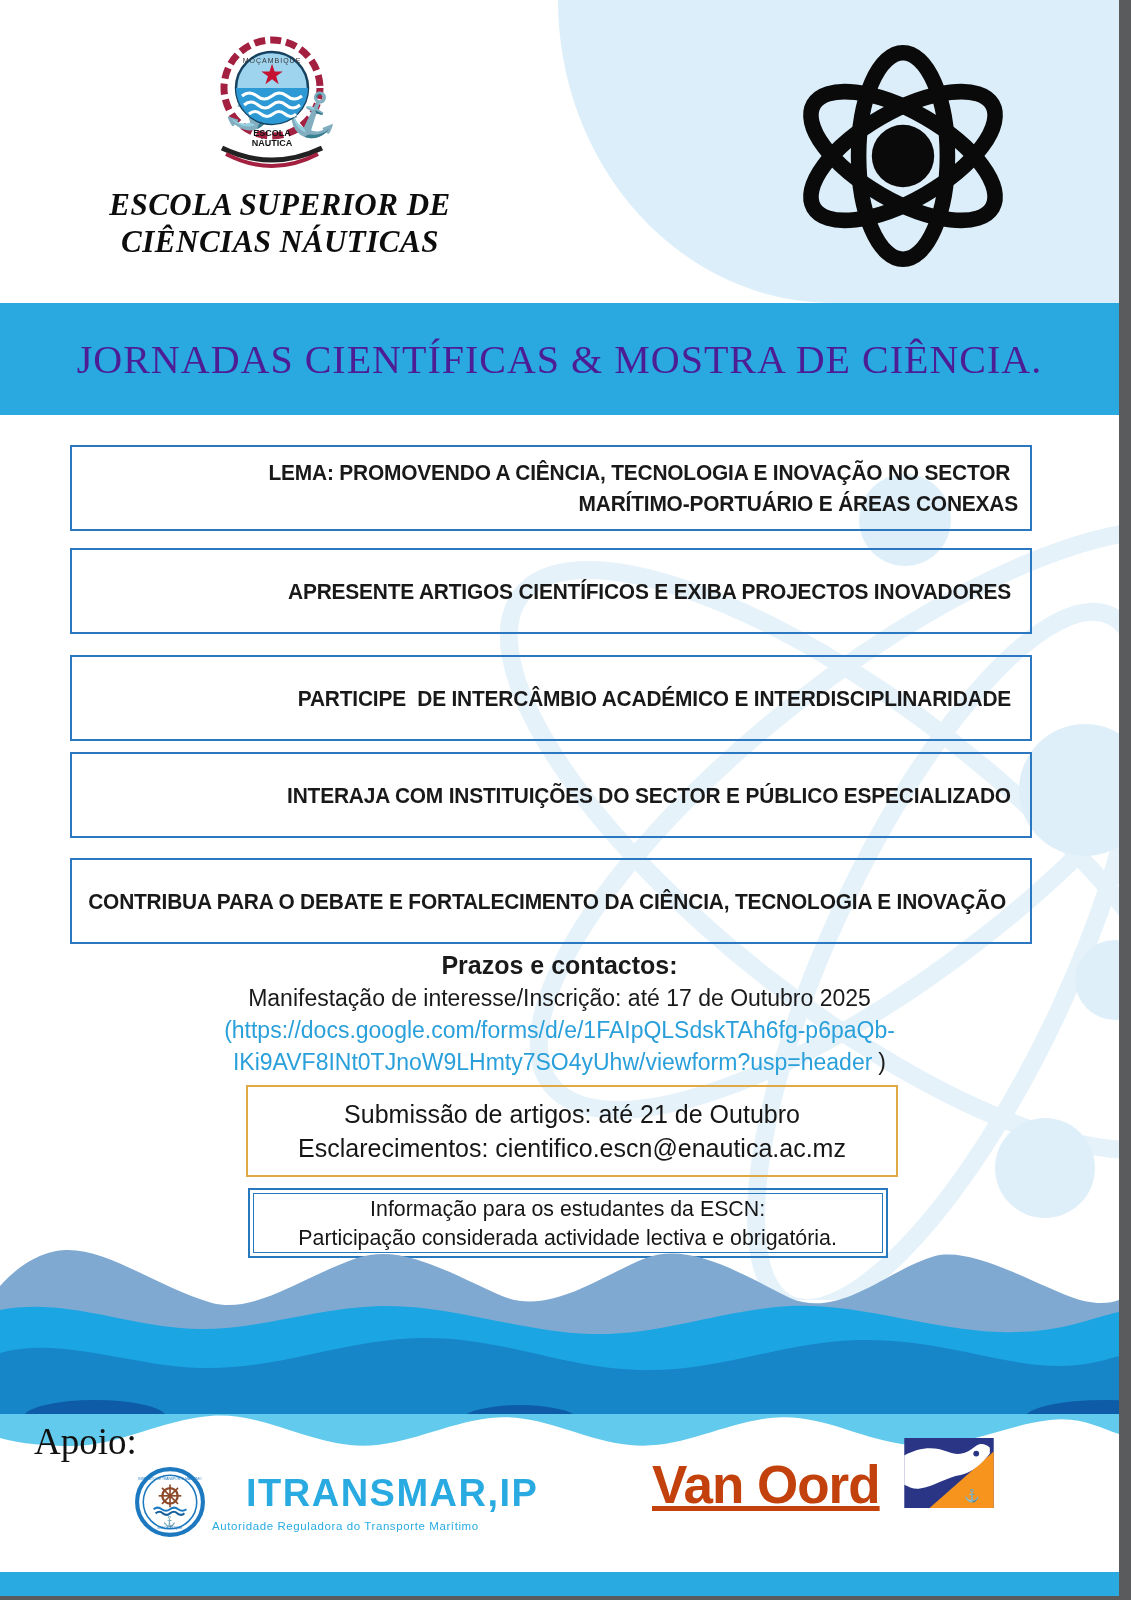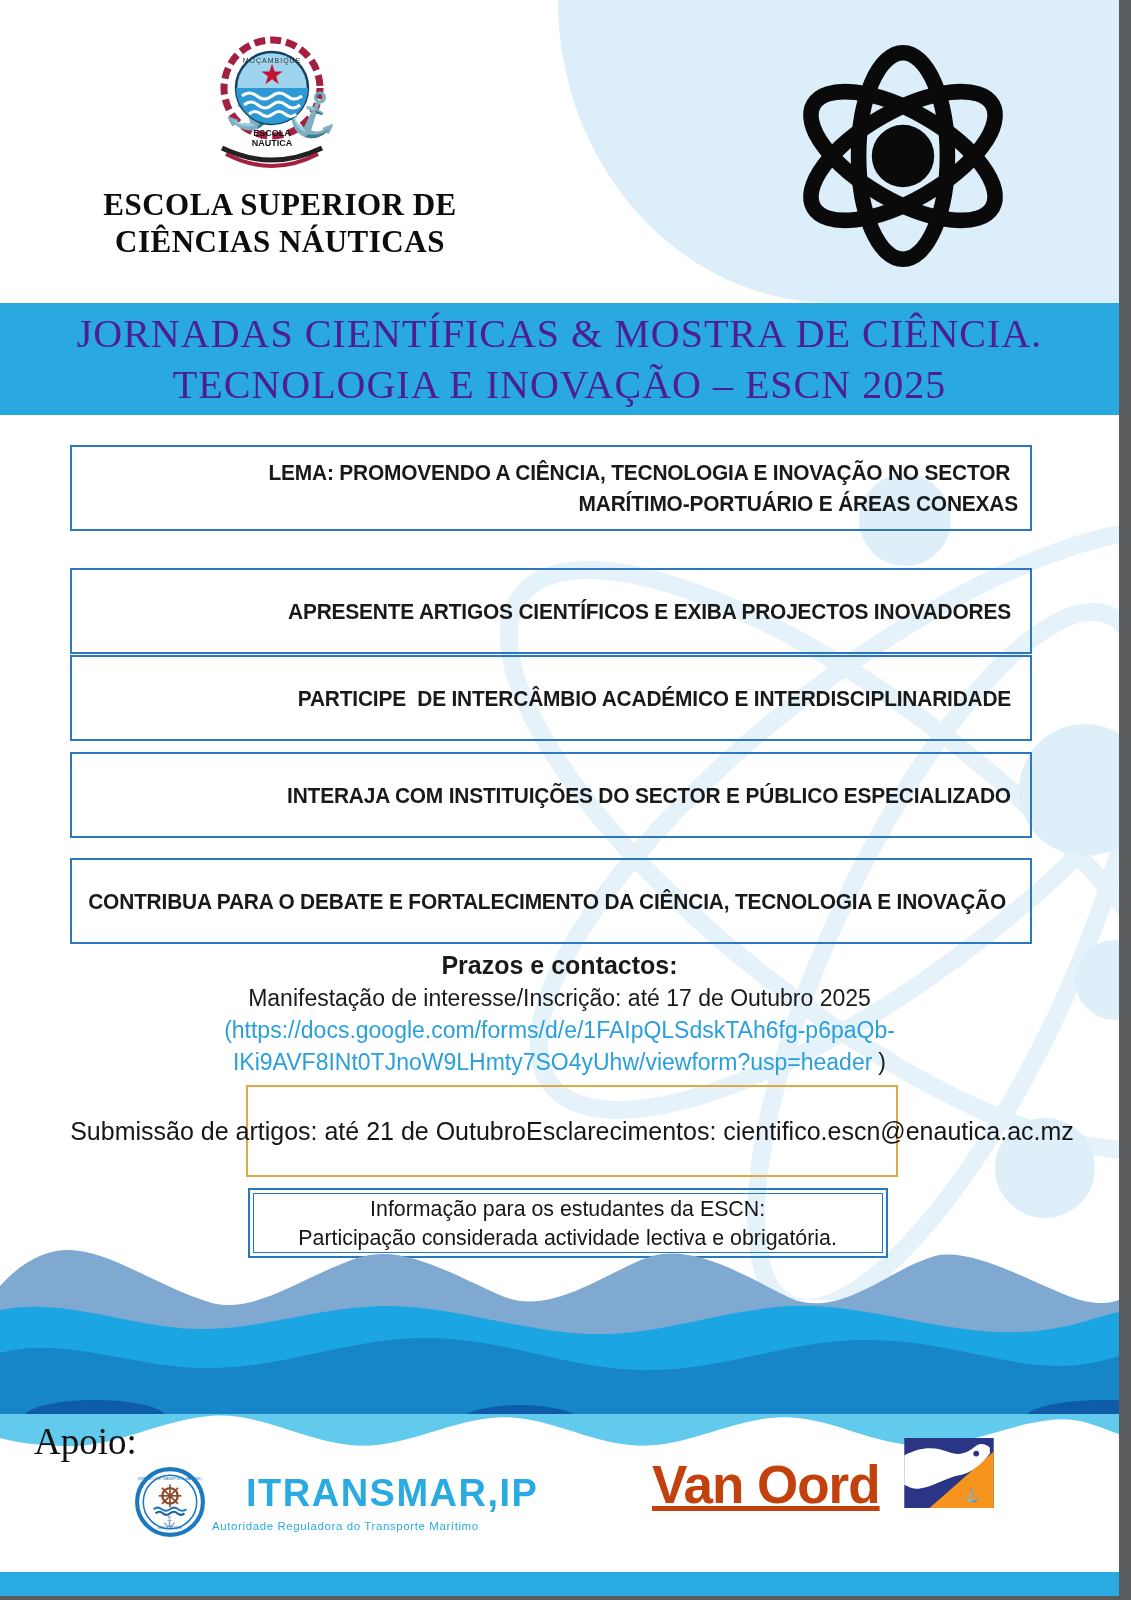--- a/index.html
+++ b/index.html
@@ -12,52 +12,52 @@
   .right-strip{position:absolute;top:0;right:0;width:12px;height:1600px;background:#595b5d;z-index:40;}
   .bottom-strip{position:absolute;left:0;top:1596px;width:1131px;height:4px;background:#595b5d;z-index:41;}
 
   
   .header-blob{position:absolute;top:0;left:558px;width:561px;height:303px;background:#dceef9;
     border-bottom-left-radius:300px 330px;z-index:1;}
   .atom-icon{position:absolute;top:28px;left:783px;width:240px;height:256px;z-index:2;}
   .crest{position:absolute;top:22px;left:192px;width:160px;height:160px;z-index:2;}
   .school-name{position:absolute;top:186px;left:55px;width:450px;text-align:center;z-index:2;
     font-family:"Liberation Serif",serif;font-weight:bold;color:#0d0d0d;
-    font-size:31px;line-height:37px;letter-spacing:.5px;}
+    font-size:31px;line-height:37px;letter-spacing:.5px;font-style:italic;}
 
   
   .banner{position:absolute;top:303px;left:0;width:1119px;height:112px;background:#29a9e0;
     display:flex;flex-direction:column;justify-content:center;align-items:center;z-index:3;}
   .banner-line{font-family:"Liberation Serif",serif;color:#4c1d95;font-size:40px;line-height:51px;
     letter-spacing:1px;white-space:nowrap;}
 
   
   .watermark{position:absolute;top:400px;left:0;width:1119px;height:900px;z-index:1;pointer-events:none;}
 
   
   .msg-box{position:absolute;left:70px;width:958px;border:2px solid #2b78c0;background:transparent;
     display:flex;flex-direction:column;justify-content:center;align-items:flex-end;z-index:5;}
   .box-line{display:block;font-weight:bold;color:#191919;font-size:22px;line-height:31px;
     letter-spacing:-.2px;white-space:pre;transform:scaleX(.95);transform-origin:50% 50%;}
   .msg-box-1{top:445px;height:82px;}
-  .msg-box-2{top:548px;height:82px;margin-top:20px;}
+  .msg-box-2{top:548px;height:82px;}
   .msg-box-3{top:655px;height:82px;}
   .msg-box-4{top:752px;height:82px;}
   .msg-box-5{top:858px;height:82px;}
 
   
   .contacts{position:absolute;top:948px;left:0;width:1119px;text-align:center;z-index:5;color:#1a1a1a;}
   .contacts-heading{font-size:25px;font-weight:bold;line-height:34px;}
   .contact-line{font-size:23px;line-height:32px;}
   .link-text{color:#2aa0db;}
   .paren{color:#1a1a1a;margin-left:6px;}
 
   
   .gold-box{position:absolute;top:1085px;left:246px;width:648px;height:88px;border:2px solid #dfa946;
-    display:flex;flex-direction:row;justify-content:center;align-items:center;z-index:5;}
+    display:flex;flex-direction:column;justify-content:center;align-items:center;z-index:5;}
   .gold-line{font-size:25px;line-height:34px;color:#161616;white-space:nowrap;}
 
   
   .info-box{position:absolute;top:1188px;left:248px;width:636px;height:66px;border:2px solid #2878be;z-index:5;}
   .info-box-inner{position:absolute;inset:3px;border:1px solid #2878be;
     display:flex;flex-direction:column;justify-content:center;align-items:center;}
   .info-line{font-size:22px;line-height:29px;color:#161616;white-space:nowrap;transform:scaleX(.97);}
 
   
   .waves{position:absolute;top:1248px;left:0;width:1119px;height:200px;z-index:6;}
@@ -115,21 +115,20 @@
     <text x="80" y="124" text-anchor="middle" font-size="9" font-weight="bold" fill="#111">NÁUTICA</text>
   </svg>
 
   <div class="school-name">
     <span>ESCOLA SUPERIOR DE</span><br>
     <span>CIÊNCIAS NÁUTICAS</span>
   </div>
 
   <div class="banner">
     <span class="banner-line">JORNADAS CIENTÍFICAS &amp; MOSTRA DE CIÊNCIA.</span>
-    <span class="banner-line">TECNOLOGIA E INOVAÇÃO – ESCN 2025</span>
   </div>
 
   <svg class="watermark" viewBox="0 0 1119 900">
     <g opacity="0.65">
       <g fill="none" stroke="#d9ecf8" stroke-width="18">
         <ellipse cx="890" cy="420" rx="430" ry="150" transform="rotate(-38 890 420)"></ellipse>
         <ellipse cx="860" cy="460" rx="430" ry="150" transform="rotate(38 860 460)"></ellipse>
         <ellipse cx="950" cy="560" rx="380" ry="120" transform="rotate(-65 950 560)"></ellipse>
       </g>
       <circle cx="905" cy="120" r="46" fill="#cfe8f7"></circle>

